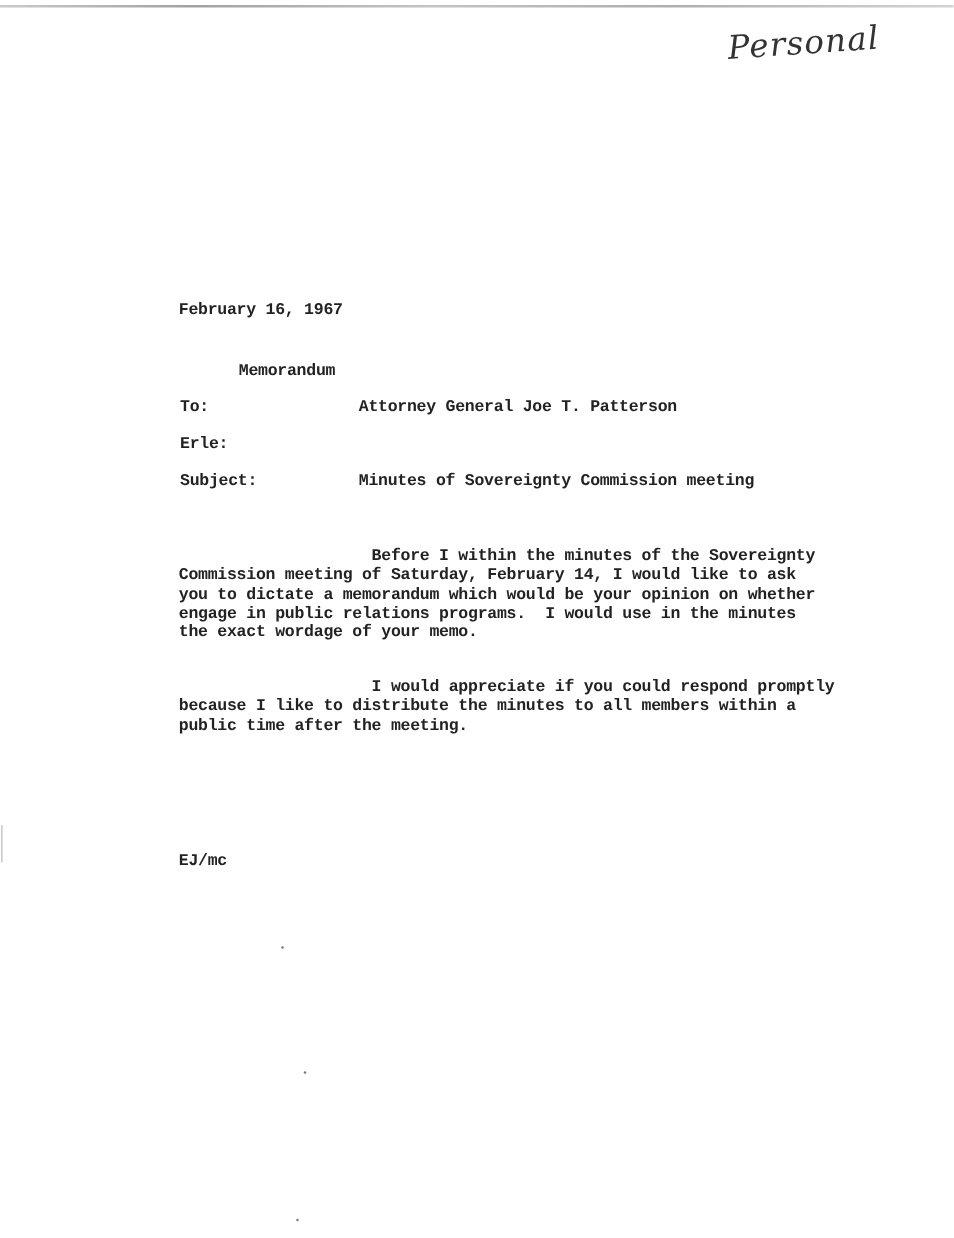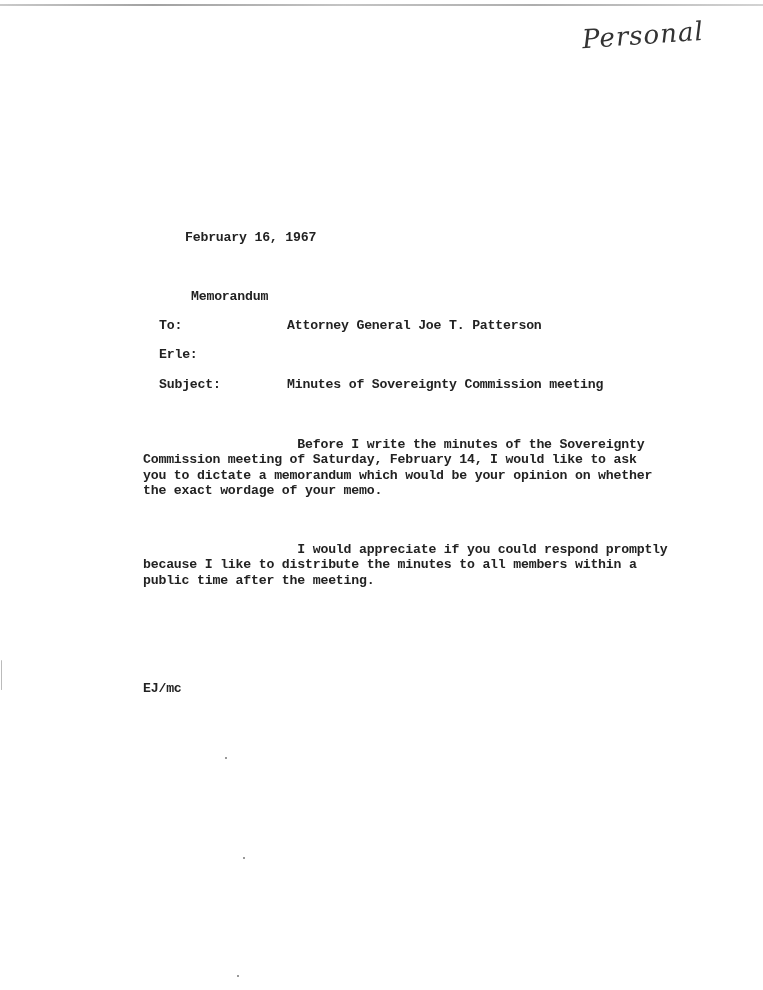--- a/index.html
+++ b/index.html
@@ -40,23 +40,23 @@
     }
     .typed {
       position: absolute;
       font-size: 13.2px;
       line-height: 16px;
       white-space: pre;
       font-weight: bold;
       color: #222;
       letter-spacing: -0.2px;
     }
-    .date { left: 143px; top: 230px; margin-left: 42px; }
+    .date { left: 143px; top: 240px; }
     .memo-label { left: 143px; top: 289px; padding-left: 48px; }
-    .hdr-label { left: 159px; }
+    .hdr-label { left: 144px; }
     .hdr-value { left: 287px; }
     .row-to { top: 318px; }
     .row-from { top: 347px; }
     .row-subject { top: 377px; }
     .body-para {
       position: absolute;
       left: 143px;
       width: 520px;
       font-size: 13.2px;
       line-height: 15.3px;
@@ -89,23 +89,24 @@
 
   <div class="typed hdr-label row-to">To:</div>
   <div class="typed hdr-value row-to">Attorney General Joe T. Patterson</div>
 
   <div class="typed hdr-label row-from">Erle:</div>
 
   <div class="typed hdr-label row-subject">Subject:</div>
   <div class="typed hdr-value row-subject">Minutes of Sovereignty Commission meeting</div>
 
   <div class="body-para para-1">
-    <span class="line">                    Before I write the minutes of the Sovereignty</span>
+    <span class="line">                    Before I within the minutes of the Sovereignty</span>
     <span class="line">Commission meeting of Saturday, February 14, I would like to ask</span>
     <span class="line">you to dictate a memorandum which would be your opinion on whether</span>
+    <span class="line">engage in public relations programs.  I would use in the minutes</span>
     <span class="line">the exact wordage of your memo.</span>
   </div>
 
   <div class="body-para para-2">
     <span class="line">                    I would appreciate if you could respond promptly</span>
     <span class="line">because I like to distribute the minutes to all members within a</span>
     <span class="line">public time after the meeting.</span>
   </div>
 
   <div class="typed initials">EJ/mc</div>

